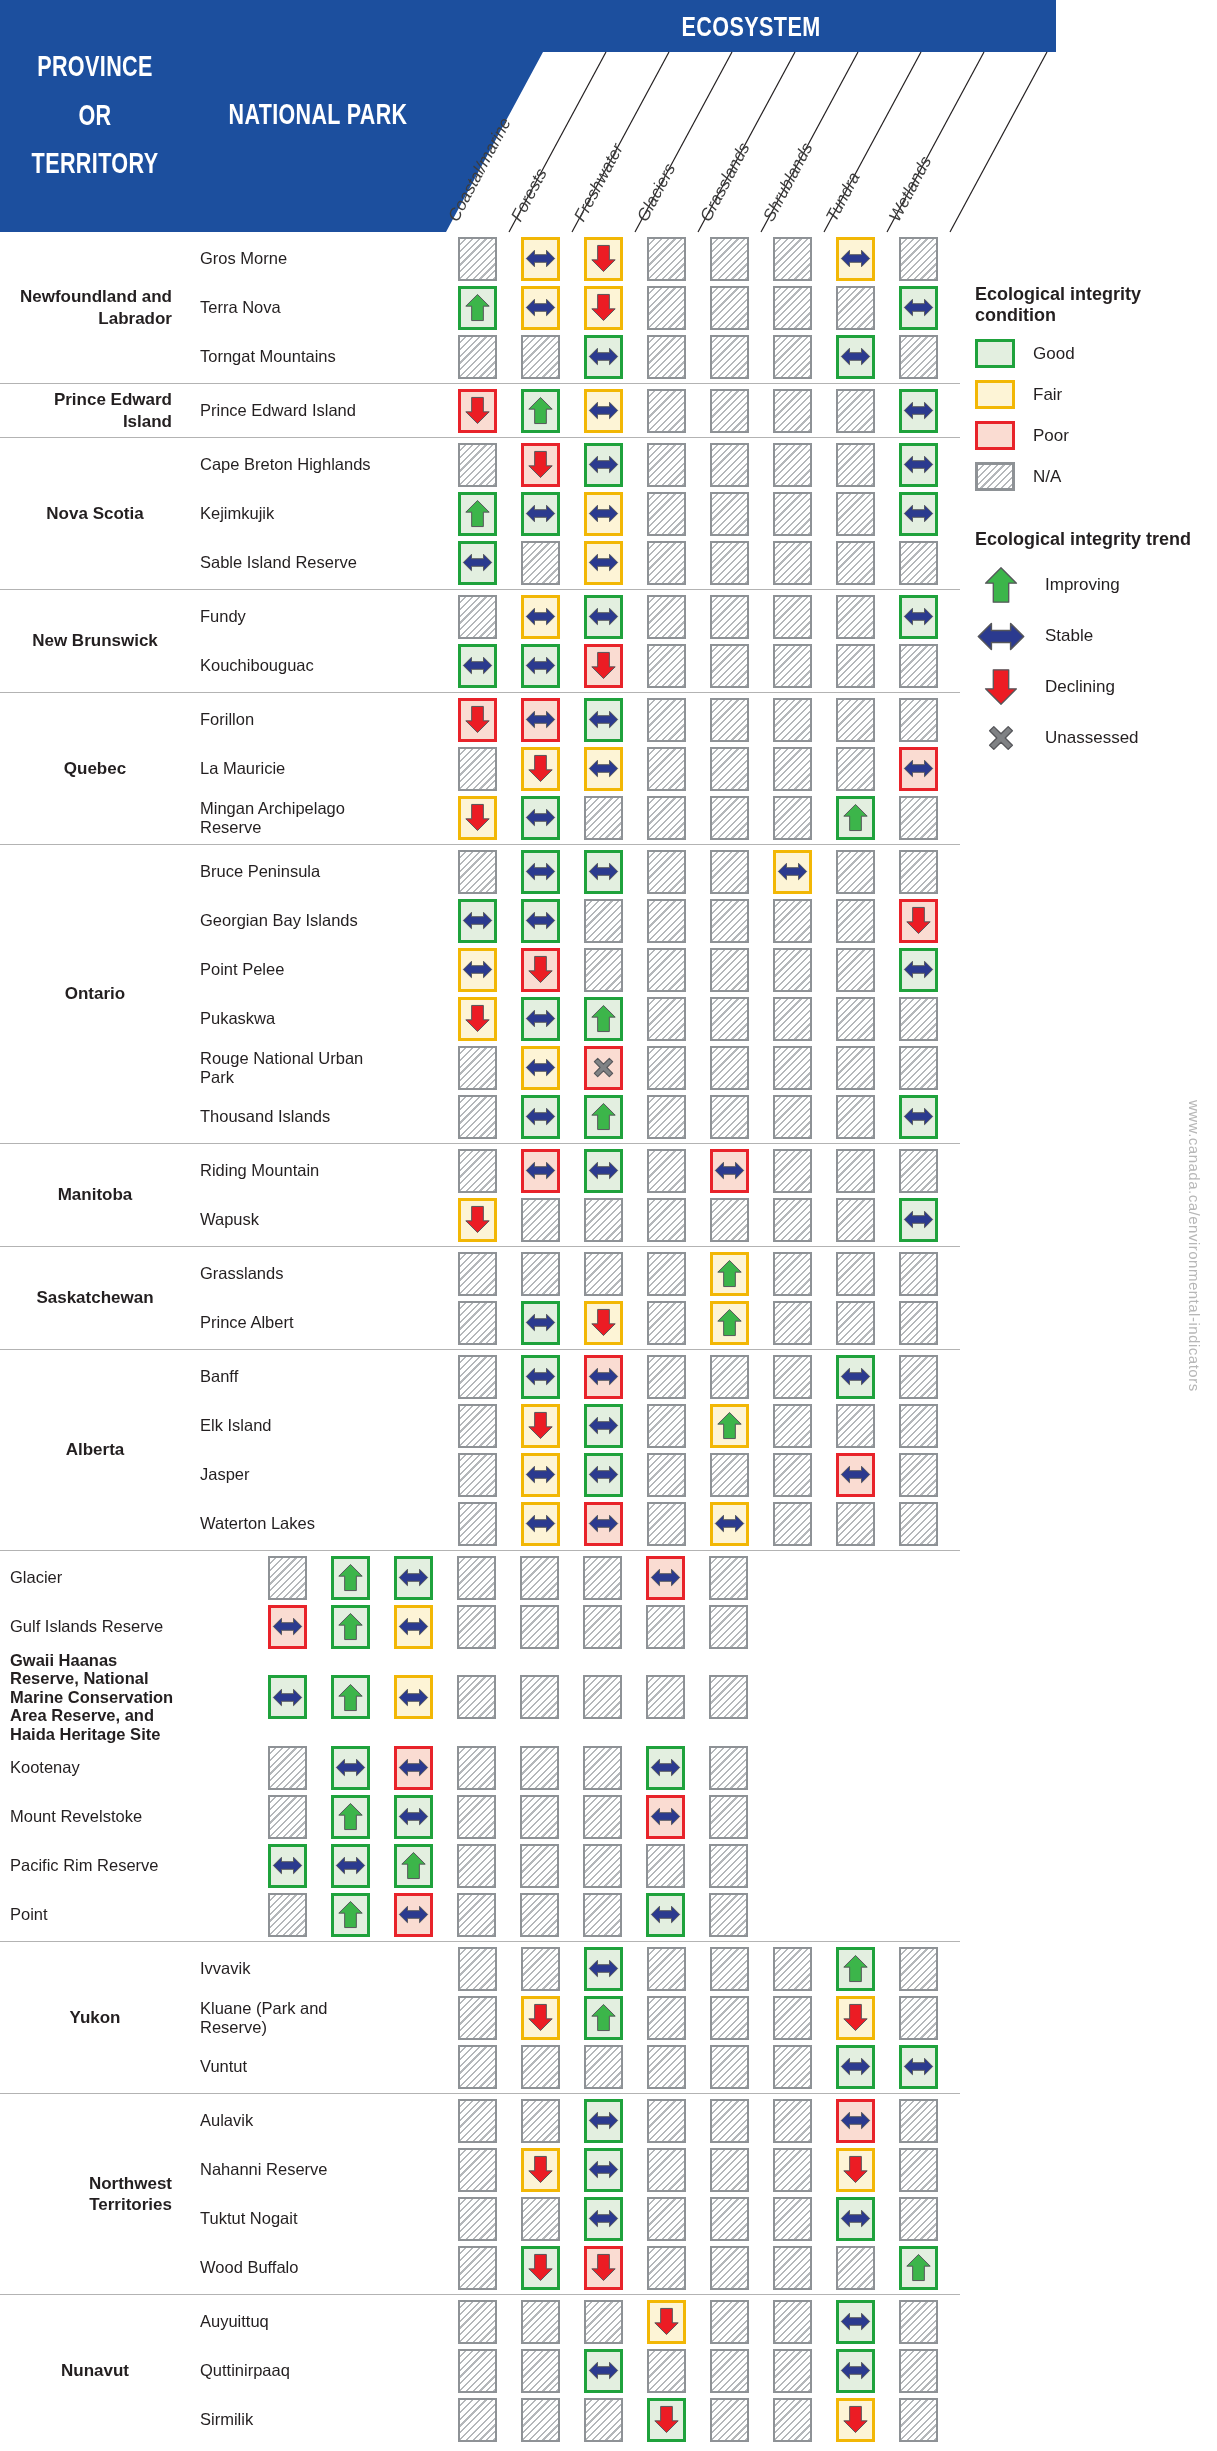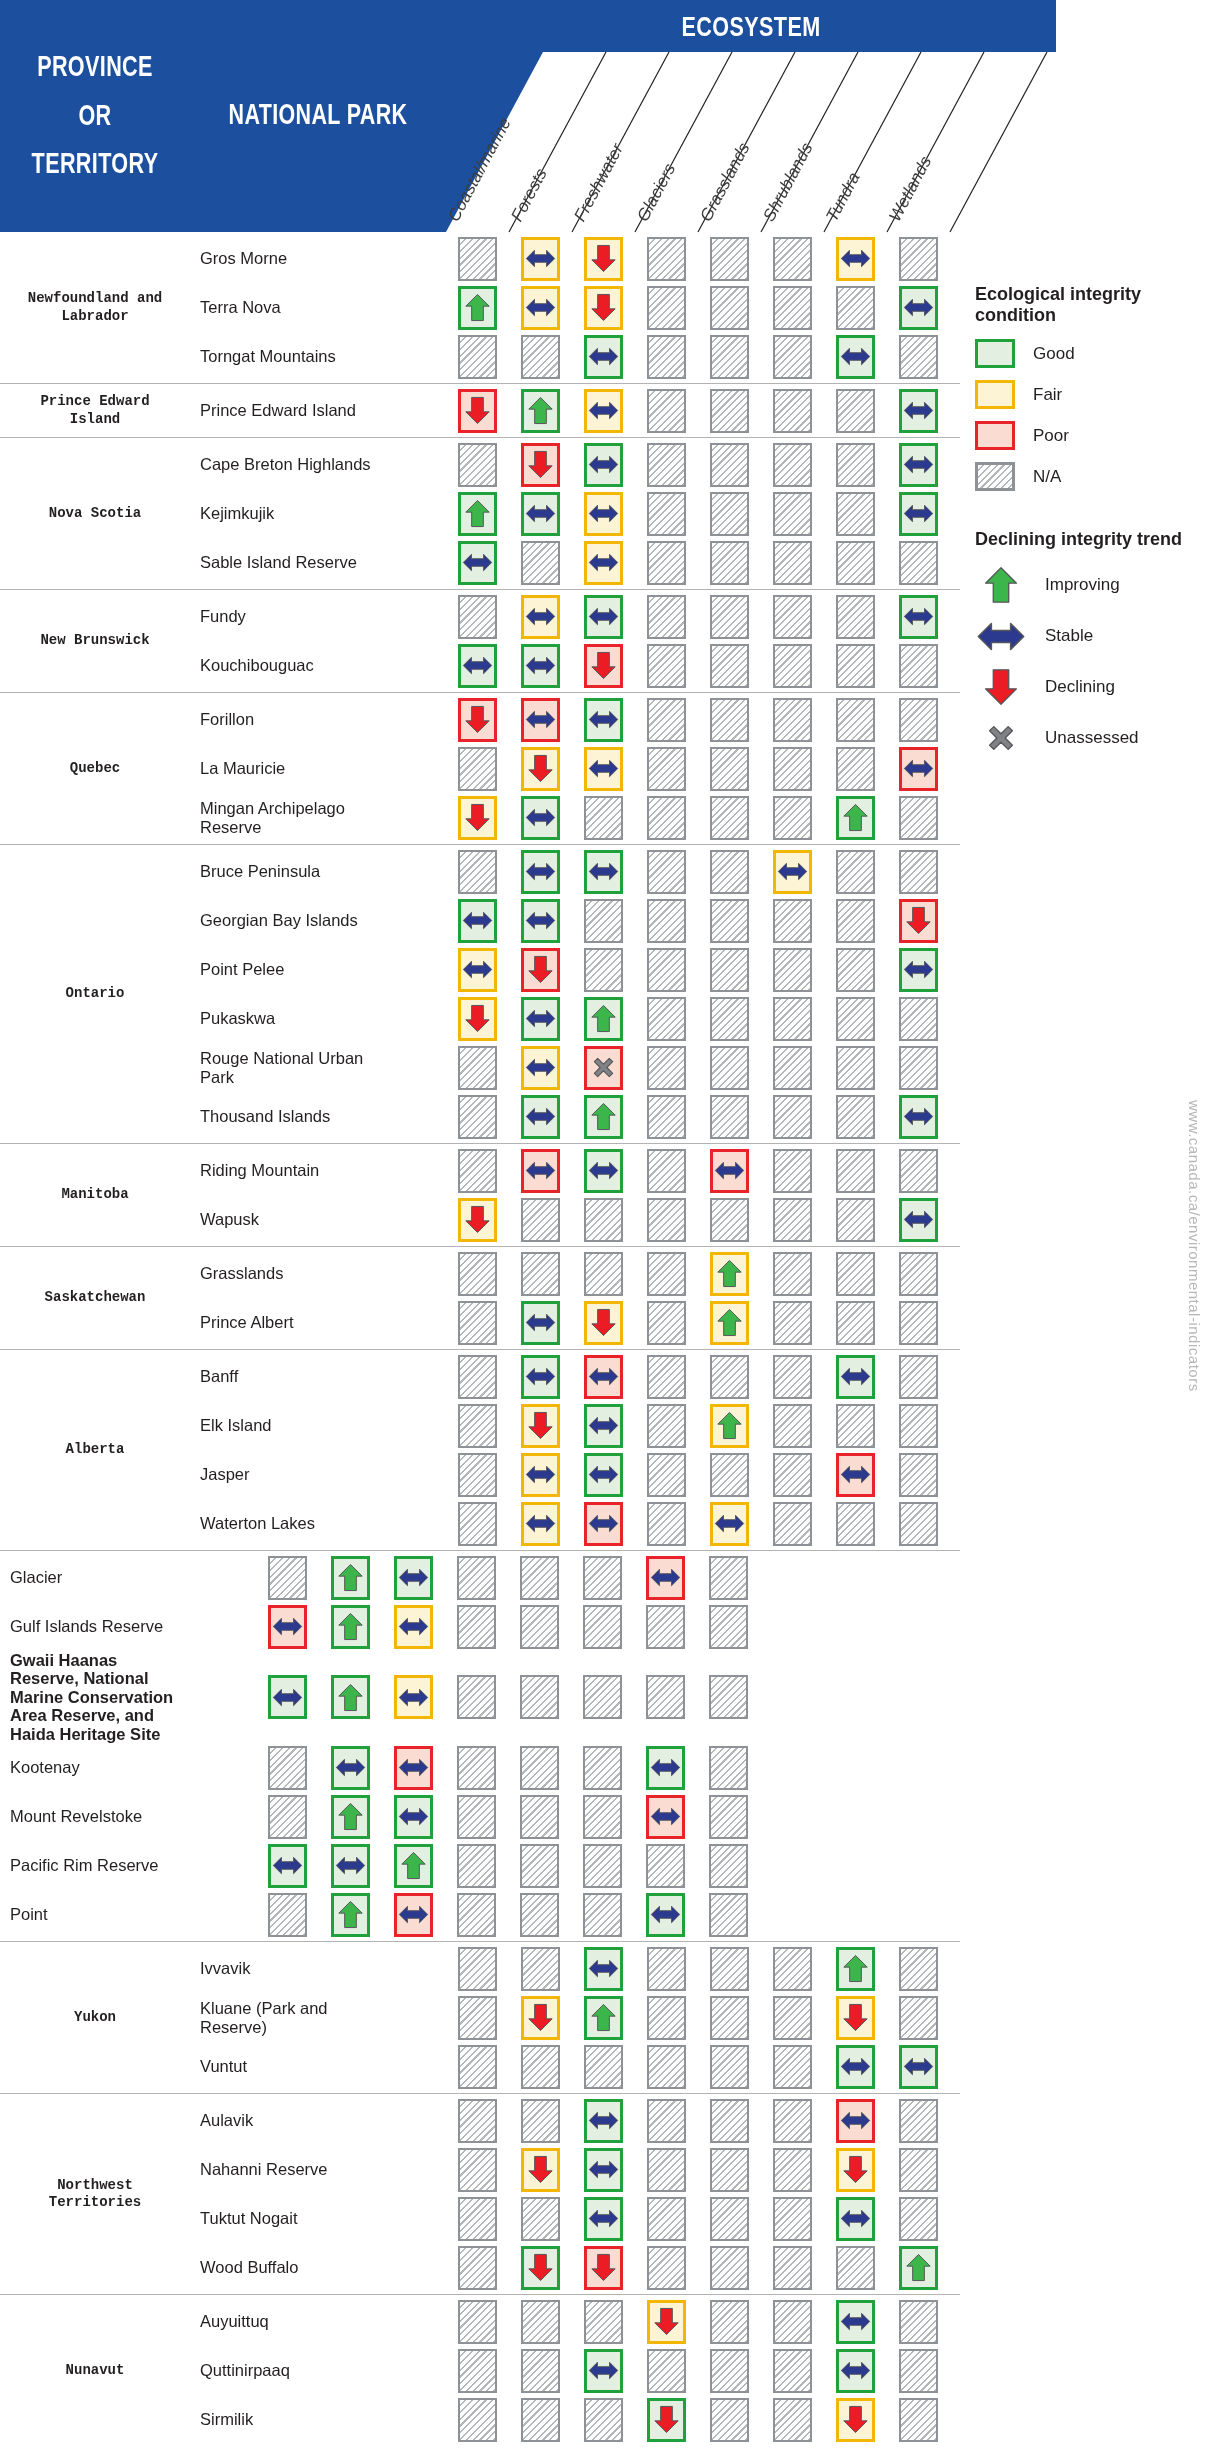--- a/index.html
+++ b/index.html
@@ -14,21 +14,21 @@
             transform:scale(.74,1);transform-origin:50% 0;letter-spacing:.5px;}
   #eco-hdr{left:446px;top:12px;width:610px;text-align:center;font-size:27px;
            transform:scale(.8,1);transform-origin:50% 0;letter-spacing:.5px;}
   .eco-label{position:absolute;font-size:17px;font-style:italic;color:#3c3c3c;white-space:nowrap;
              transform-origin:0 100%;transform:rotate(-62deg);}
   
   #matrix{position:absolute;left:0;top:232px;width:960px;}
   .section{display:flex;align-items:stretch;padding:2px 0;}
   .section + .section{border-top:1px solid #b3b3b3;}
   .province{width:190px;display:flex;align-items:center;justify-content:center;
-            font-weight:bold;font-size:14px;text-align:center;line-height:1.25;padding:0 18px;box-sizing:border-box;font-family:Liberation Mono, monospace;}
+            font-weight:bold;font-size:17px;text-align:right;line-height:1.25;padding:0 18px;box-sizing:border-box;}
   .rows{display:flex;flex-direction:column;}
   .row{display:flex;align-items:center;height:49px;}
   .row.tall{height:92px;font-weight:bold;}
   .park{width:256px;box-sizing:border-box;padding-left:10px;padding-right:20px;
         font-size:16.5px;line-height:1.12;color:#231f20;}
   .park .nm{display:inline-block;max-width:180px;}
   .slot{width:63px;display:flex;align-items:center;justify-content:center;}
   .cell{width:39px;height:44px;box-sizing:border-box;display:flex;align-items:center;justify-content:center;}
   .cell.good{border:3px solid #1fa23c;background:#e3efe0;}
   .cell.fair{border:3px solid #f2b705;background:#fdf4d6;}
@@ -1804,21 +1804,21 @@
     <div class="lg-item">
       <span class="lg-swatch poor"></span>
       <span class="lg-label">Poor</span>
     </div>
     <div class="lg-item">
       <span class="lg-swatch na"></span>
       <span class="lg-label">N/A</span>
     </div>
 
     <div id="trend-block">
-      <div class="lg-title">Declining integrity trend</div>
+      <div class="lg-title">Ecological integrity trend</div>
       <div class="lg-item">
         <span class="lg-arrow">
             <svg width="36" height="38" viewBox="0 0 30 32">
               <path d="M15 1.5 L28 14.5 L21.5 14.5 L21.5 30.5 L8.5 30.5 L8.5 14.5 L2 14.5 Z" fill="#3cb54a" stroke="#55565a" stroke-width="1.1" stroke-linejoin="round"></path>
             </svg>
           </span>
         <span class="lg-label">Improving</span>
       </div>
       <div class="lg-item">
         <span class="lg-arrow">

